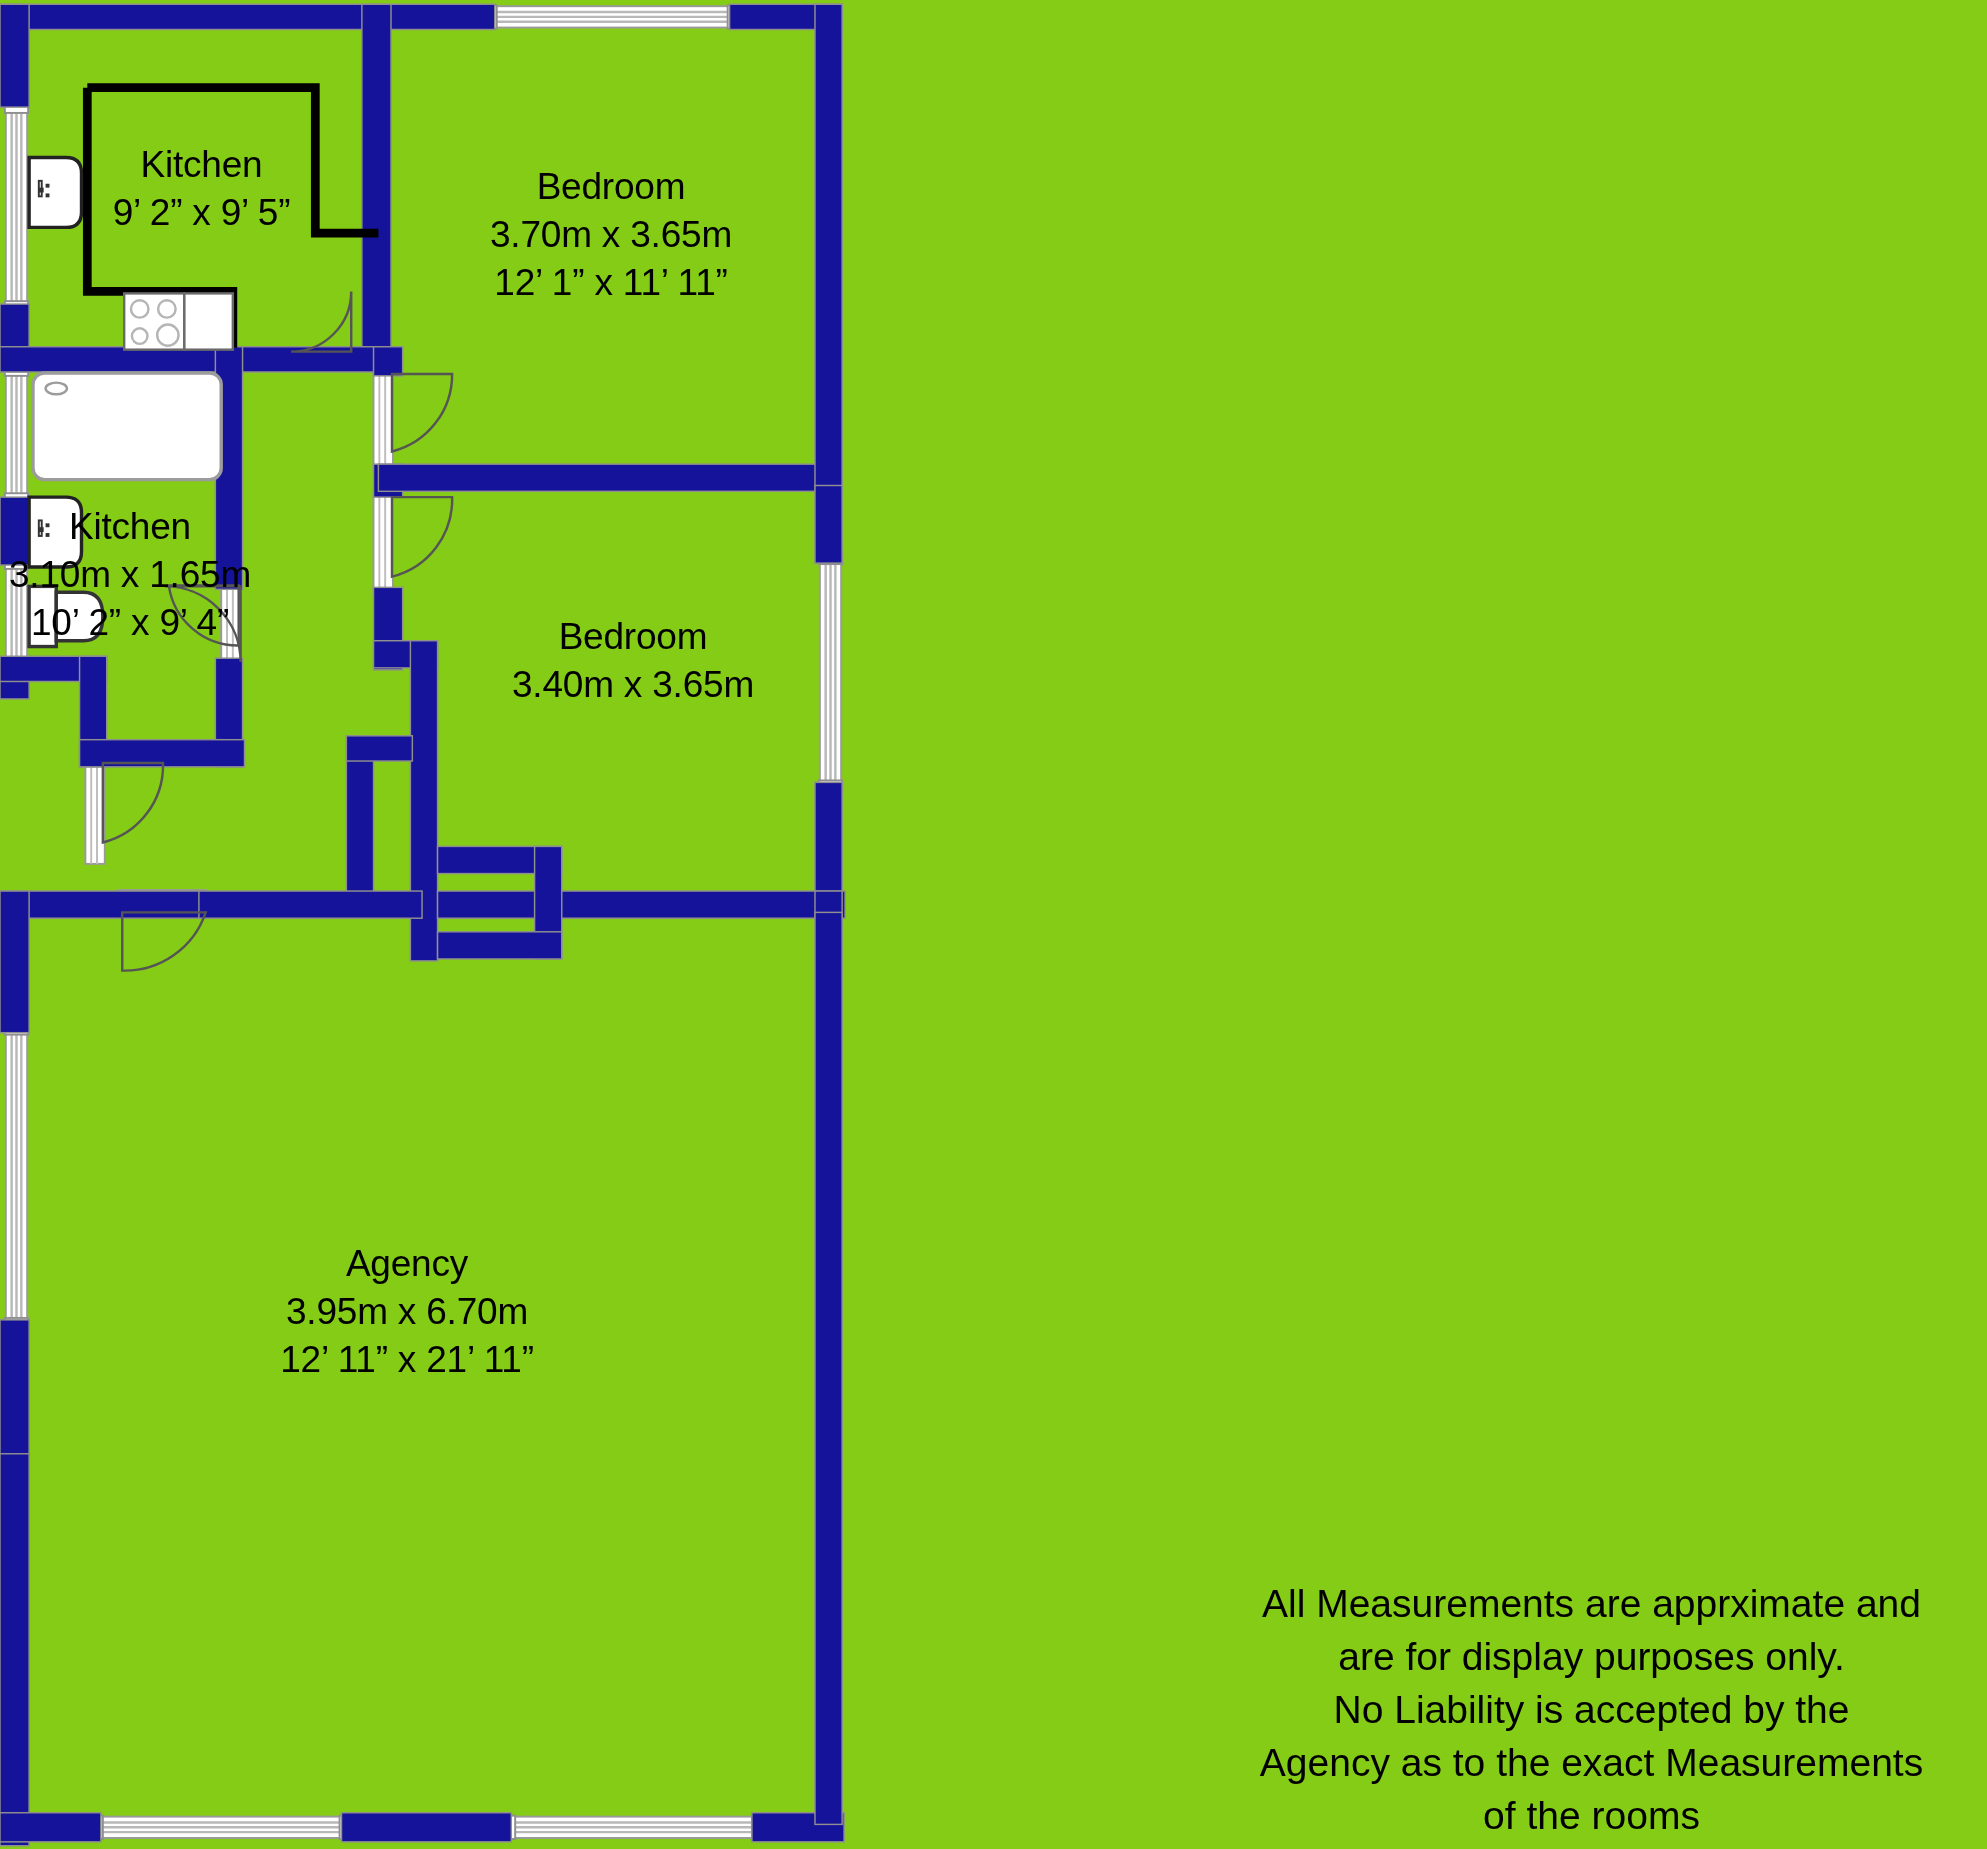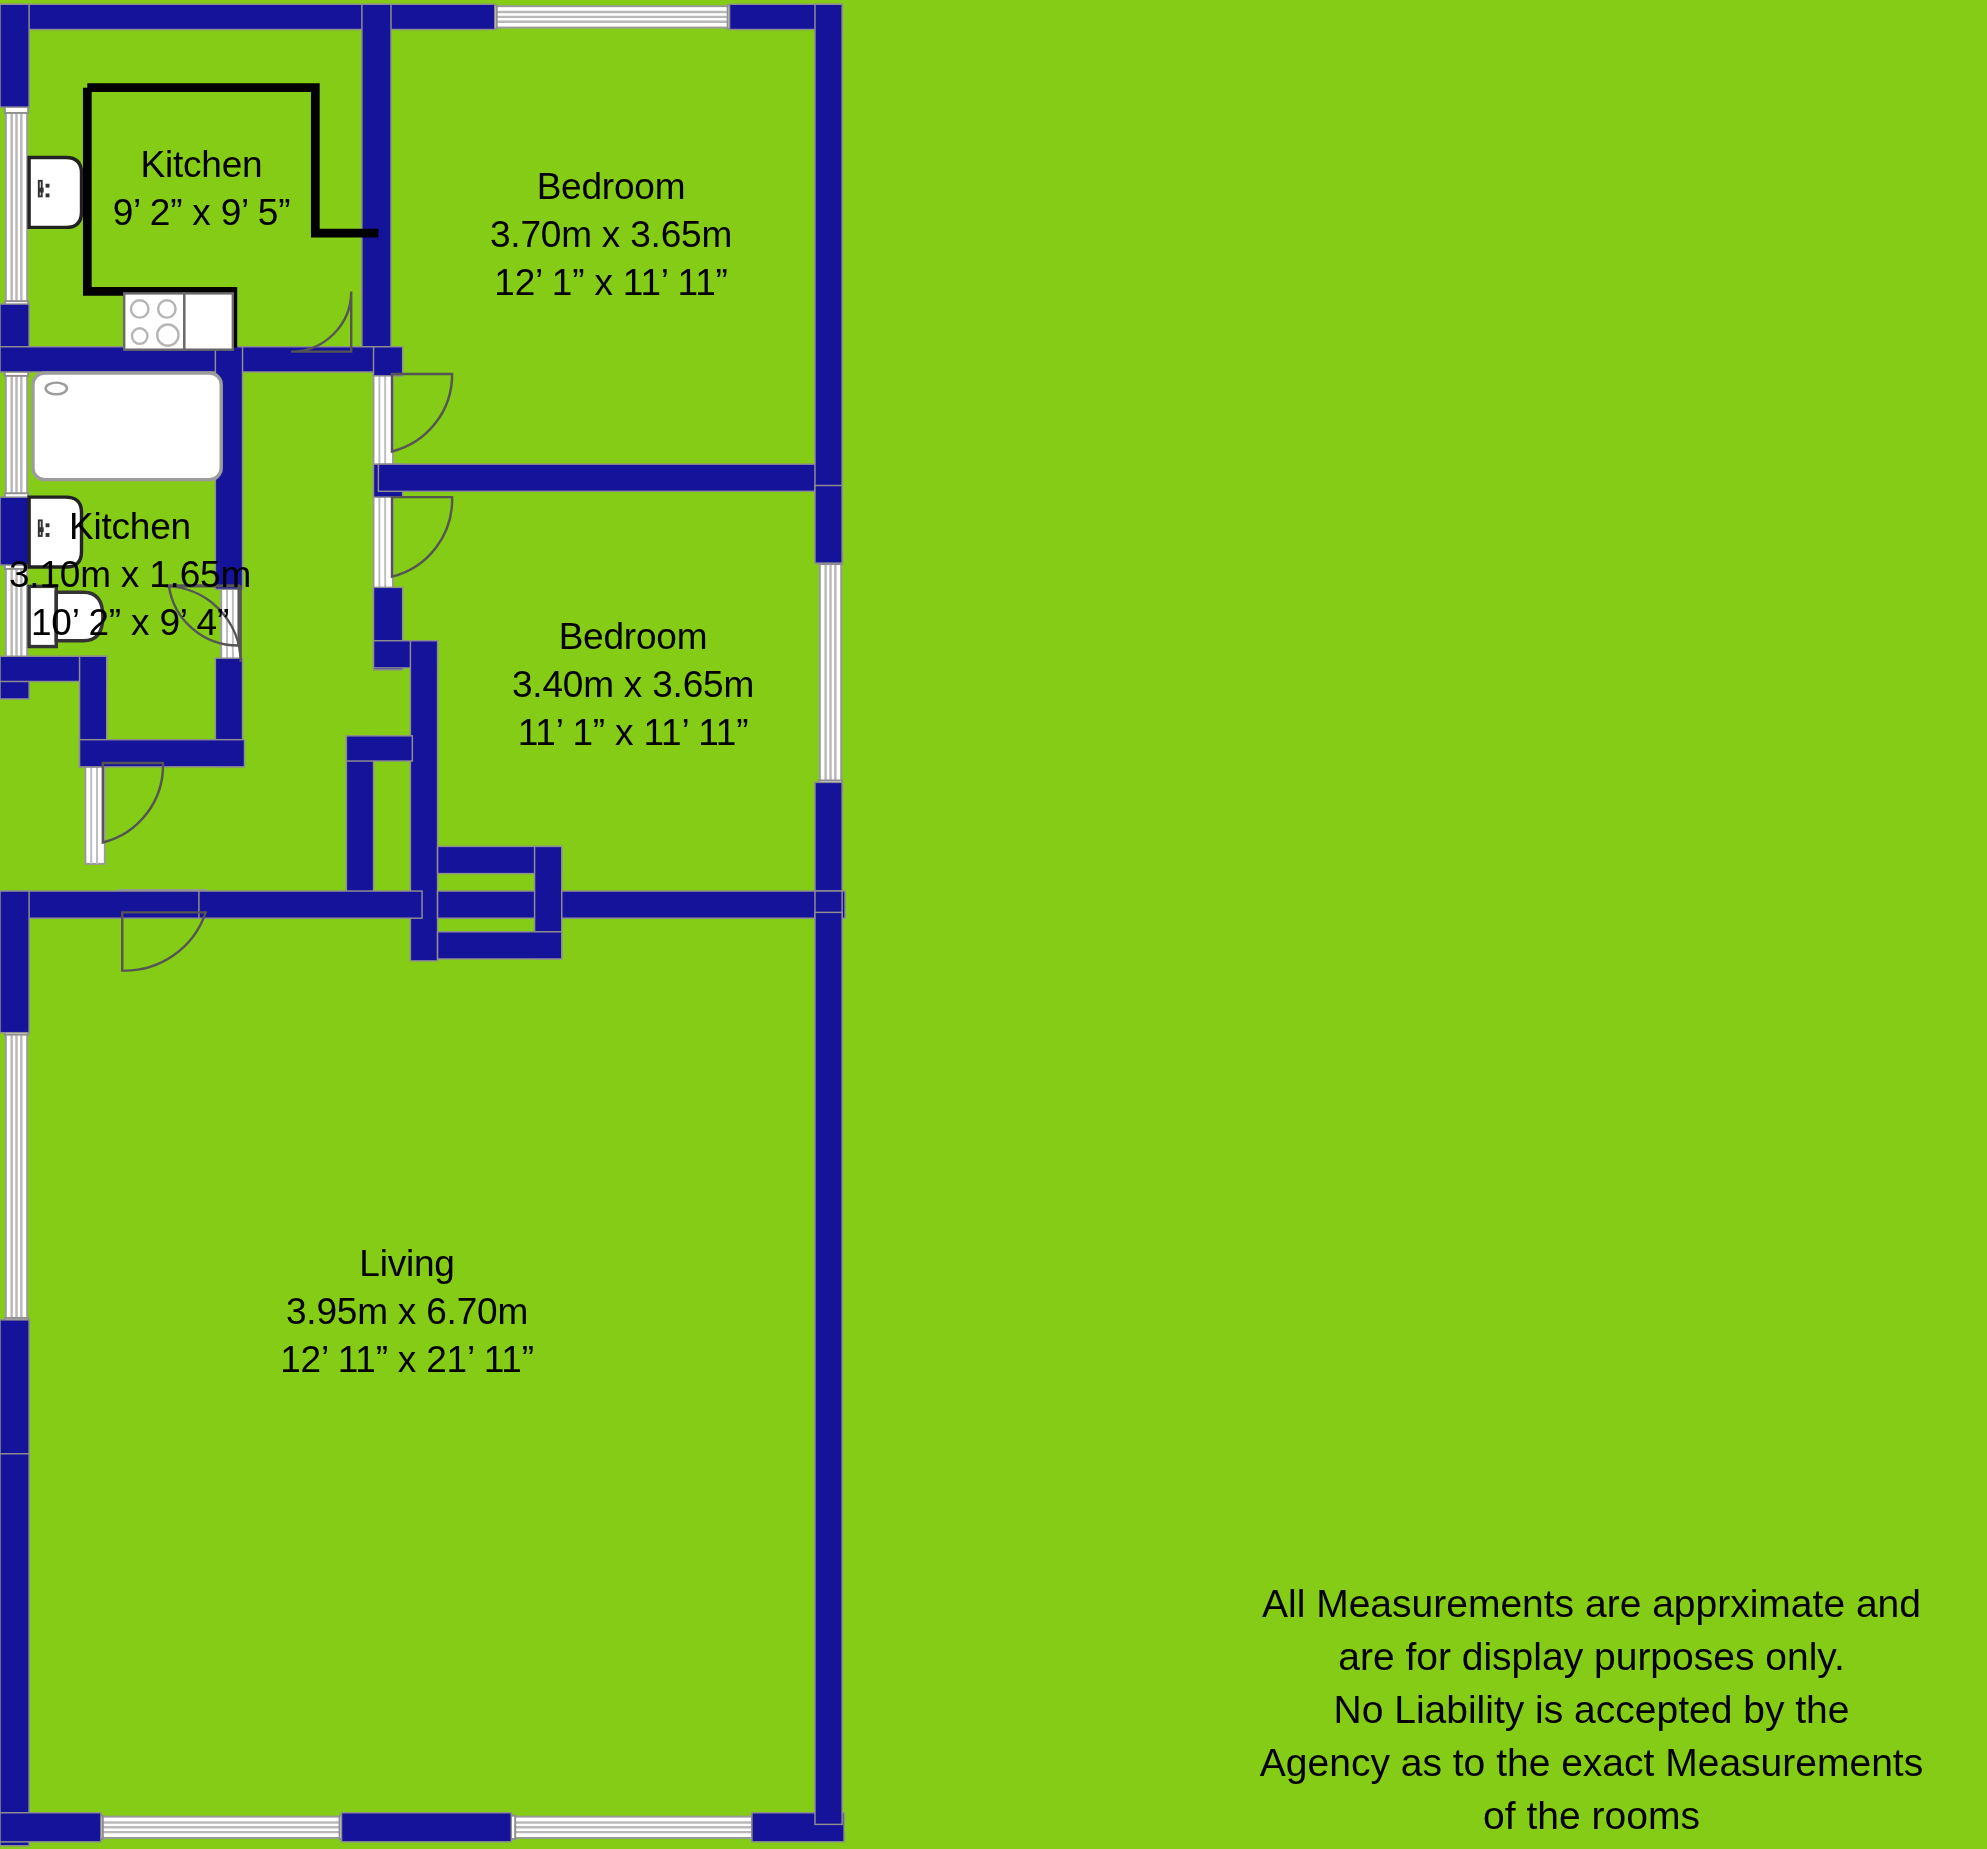--- a/index.html
+++ b/index.html
@@ -318,25 +318,24 @@
 
   <div class="room-label" style="left:0px; top:503px; width:260px;">
     <span class="rl-name">Kitchen</span>
     <span class="rl-dim">3.10m x 1.65m</span>
     <span class="rl-dim">10’ 2” x 9’ 4”</span>
   </div>
 
   <div class="room-label" style="left:412px; top:613px; width:442px;">
     <span class="rl-name">Bedroom</span>
     <span class="rl-dim">3.40m x 3.65m</span>
-    <span class="rl-dim">11’ 1” x 11’ 11”</span>
   </div>
 
   <div class="room-label" style="left:184px; top:1240px; width:446px;">
-    <span class="rl-name">Living</span>
+    <span class="rl-name">Agency</span>
     <span class="rl-dim">3.95m x 6.70m</span>
     <span class="rl-dim">12’ 11” x 21’ 11”</span>
   </div>
 
   <div id="disclaimer">
     <span class="dl">All Measurements are apprximate and</span>
     <span class="dl">are for display purposes only.</span>
     <span class="dl">No Liability is accepted by the</span>
     <span class="dl">Agency as to the exact Measurements</span>
     <span class="dl">of the rooms</span>

